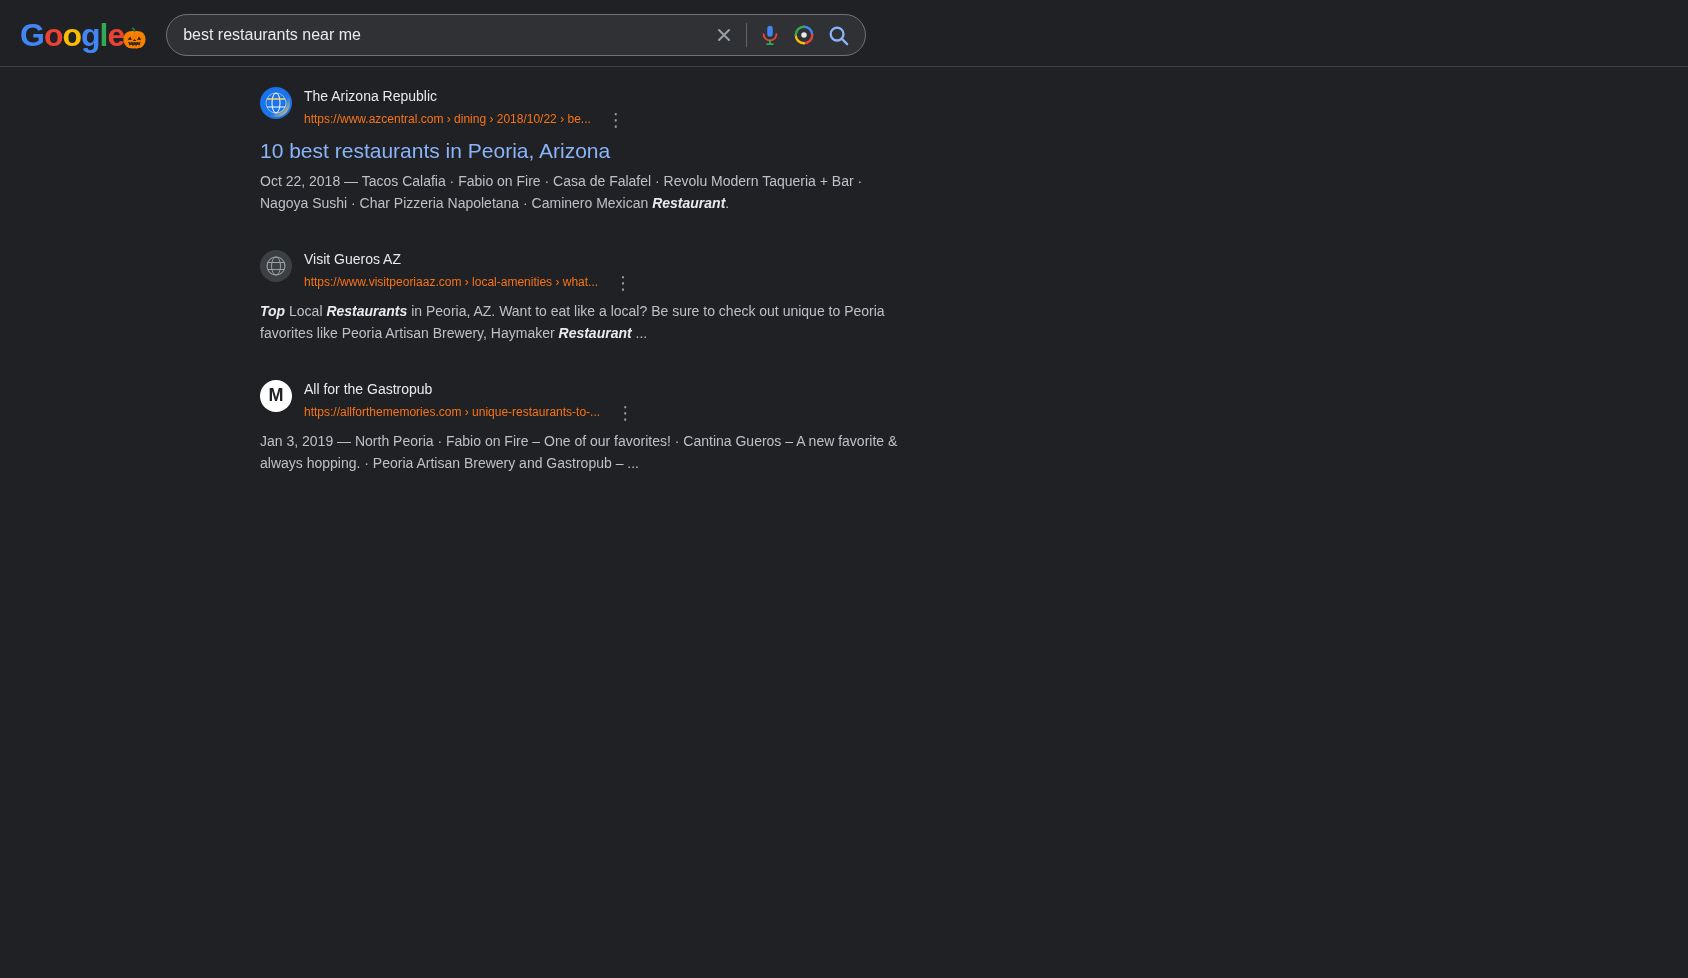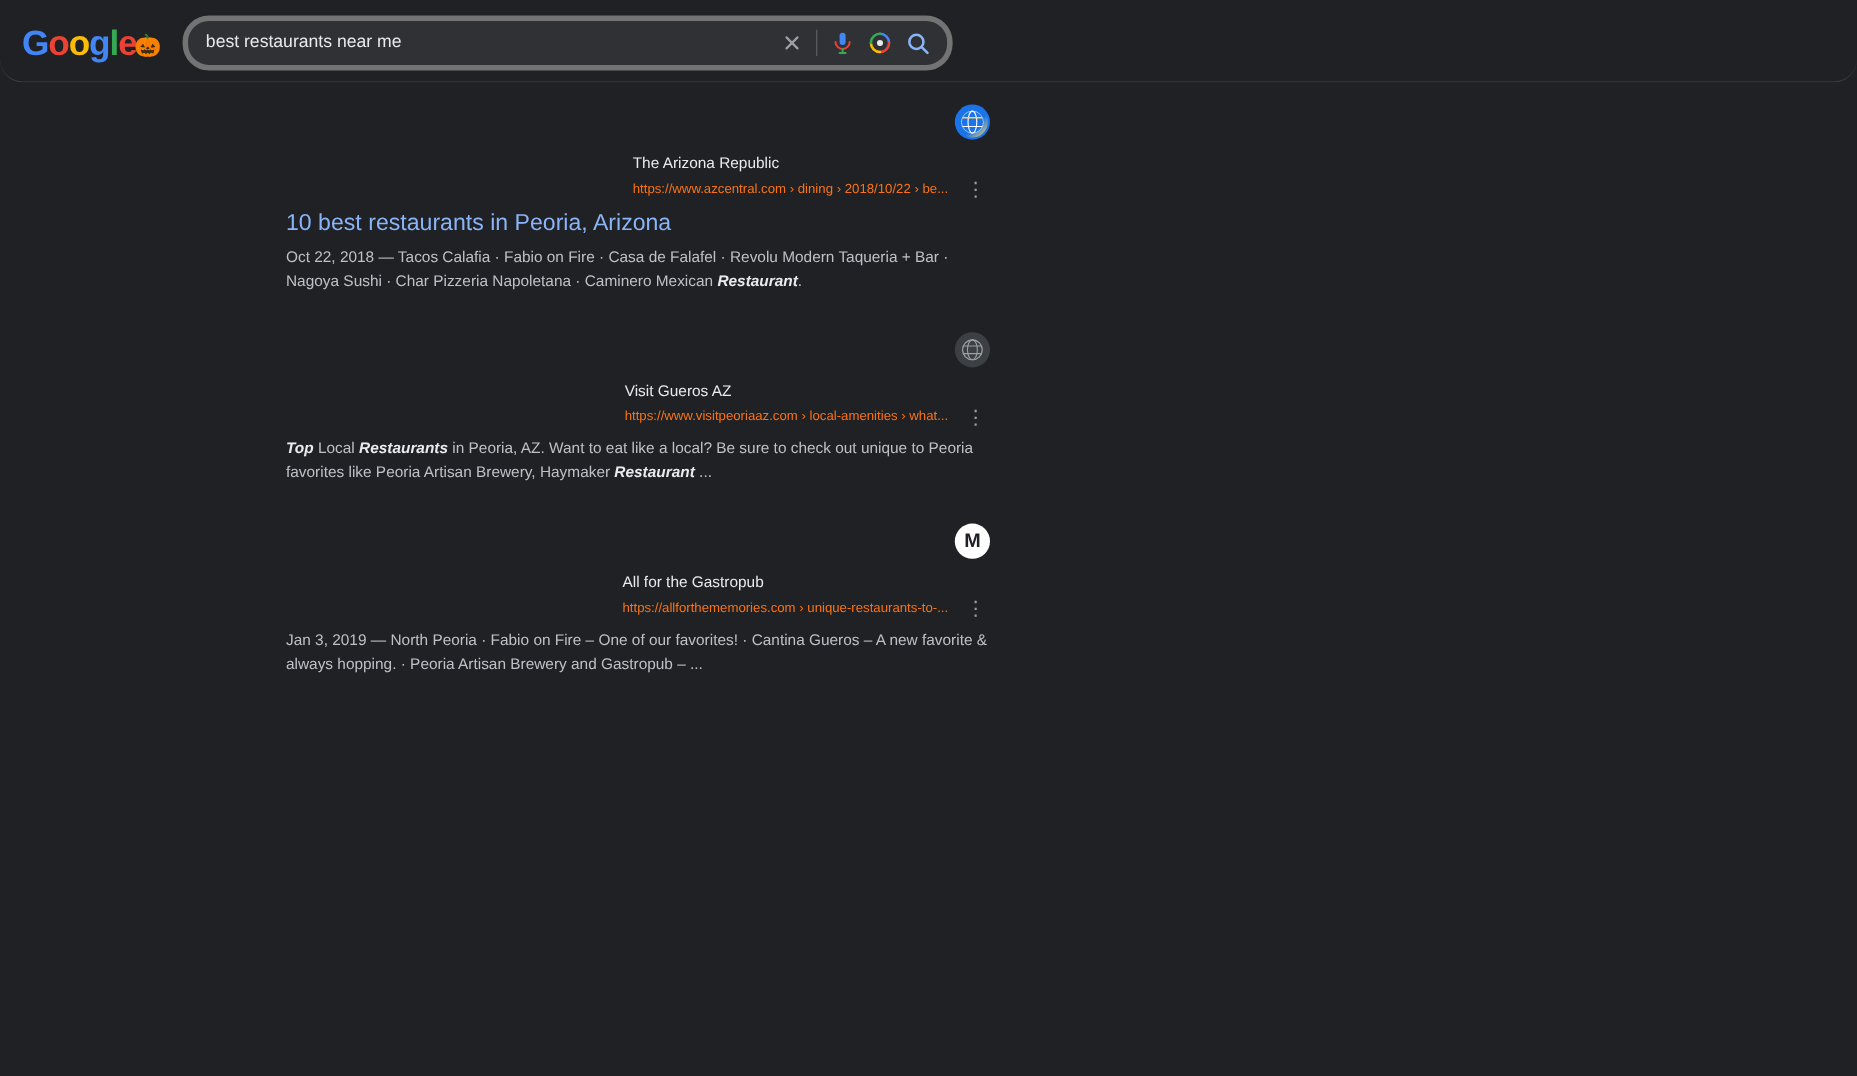--- a/index.html
+++ b/index.html
@@ -13,21 +13,20 @@
       width: 1688px;
     }
 
     
     .header {
       display: flex;
       align-items: center;
       padding: 14px 20px 10px 20px;
       gap: 20px;
       border-bottom: 1px solid #3c4043;
-      border-radius: 21px;
     }
 
     .logo {
       font-size: 32px;
       font-weight: bold;
       letter-spacing: -1px;
       white-space: nowrap;
       user-select: none;
       line-height: 1;
     }
@@ -44,21 +43,21 @@
       vertical-align: middle;
       margin-left: -2px;
     }
 
     .search-bar-wrapper {
       flex: 1;
       max-width: 700px;
       display: flex;
       align-items: center;
       background: #303134;
-      border: 5px solid #737373;
+      border: 1px solid #737373;
       border-radius: 24px;
       padding: 8px 16px;
       gap: 14px;
     }
 
     .search-input {
       flex: 1;
       background: transparent;
       border: none;
       outline: none;
@@ -98,24 +97,23 @@
       padding: 20px 0 20px 260px;
       max-width: 900px;
     }
 
     .result-item {
       margin-bottom: 36px;
     }
 
     .result-source {
       display: flex;
-      align-items: flex-end;
+      align-items: flex-start;
       gap: 12px;
       margin-bottom: 4px;
-      flex-direction: column;
     }
 
     .favicon {
       width: 32px;
       height: 32px;
       border-radius: 50%;
       display: flex;
       align-items: center;
       justify-content: center;
       font-size: 14px;

